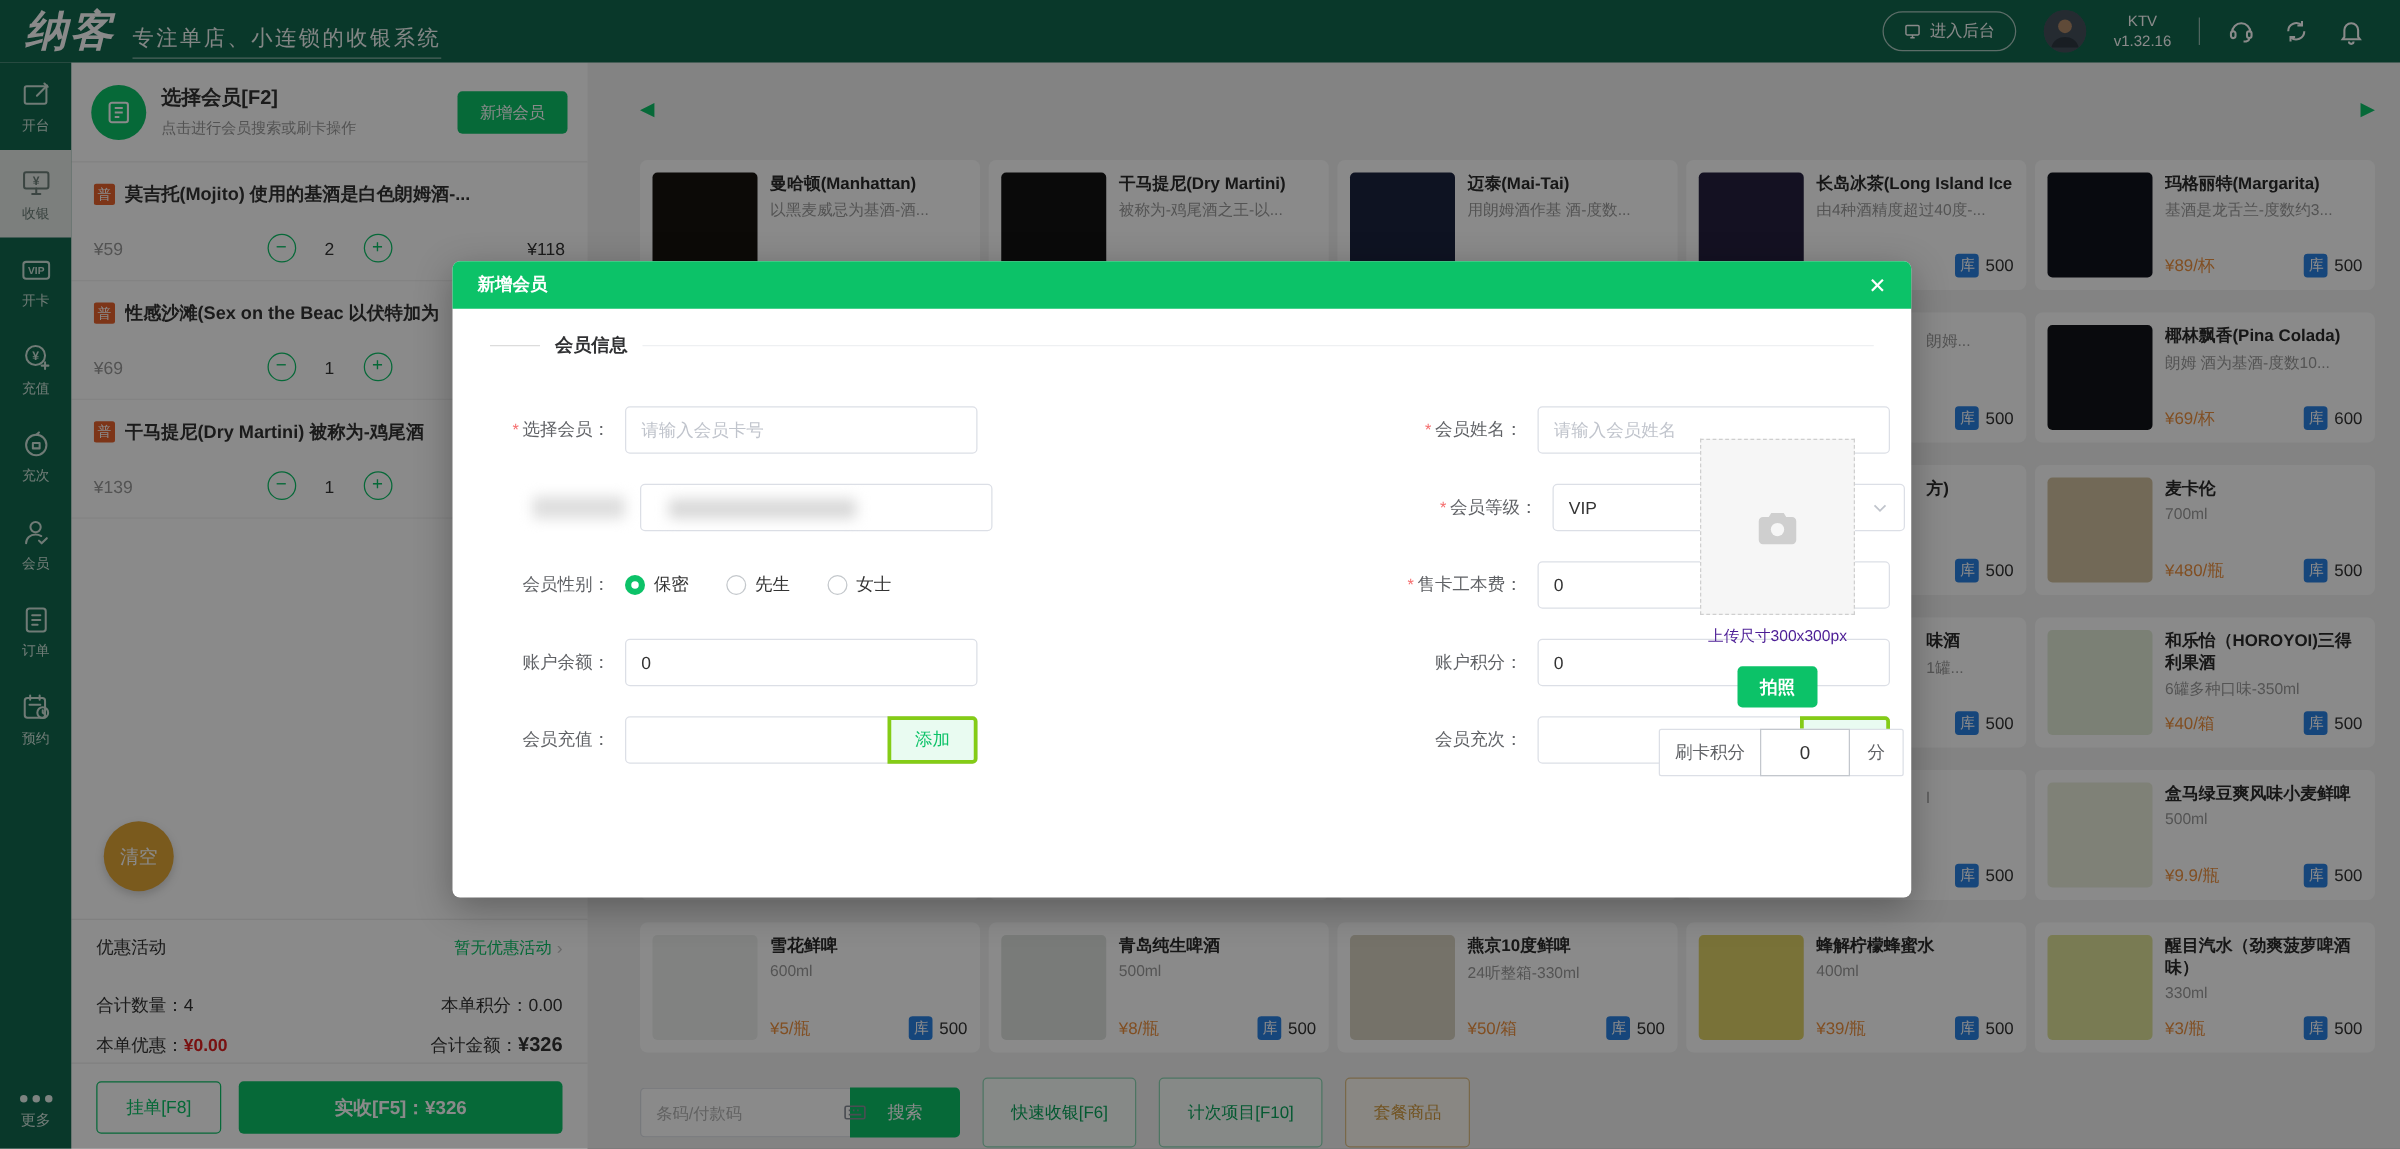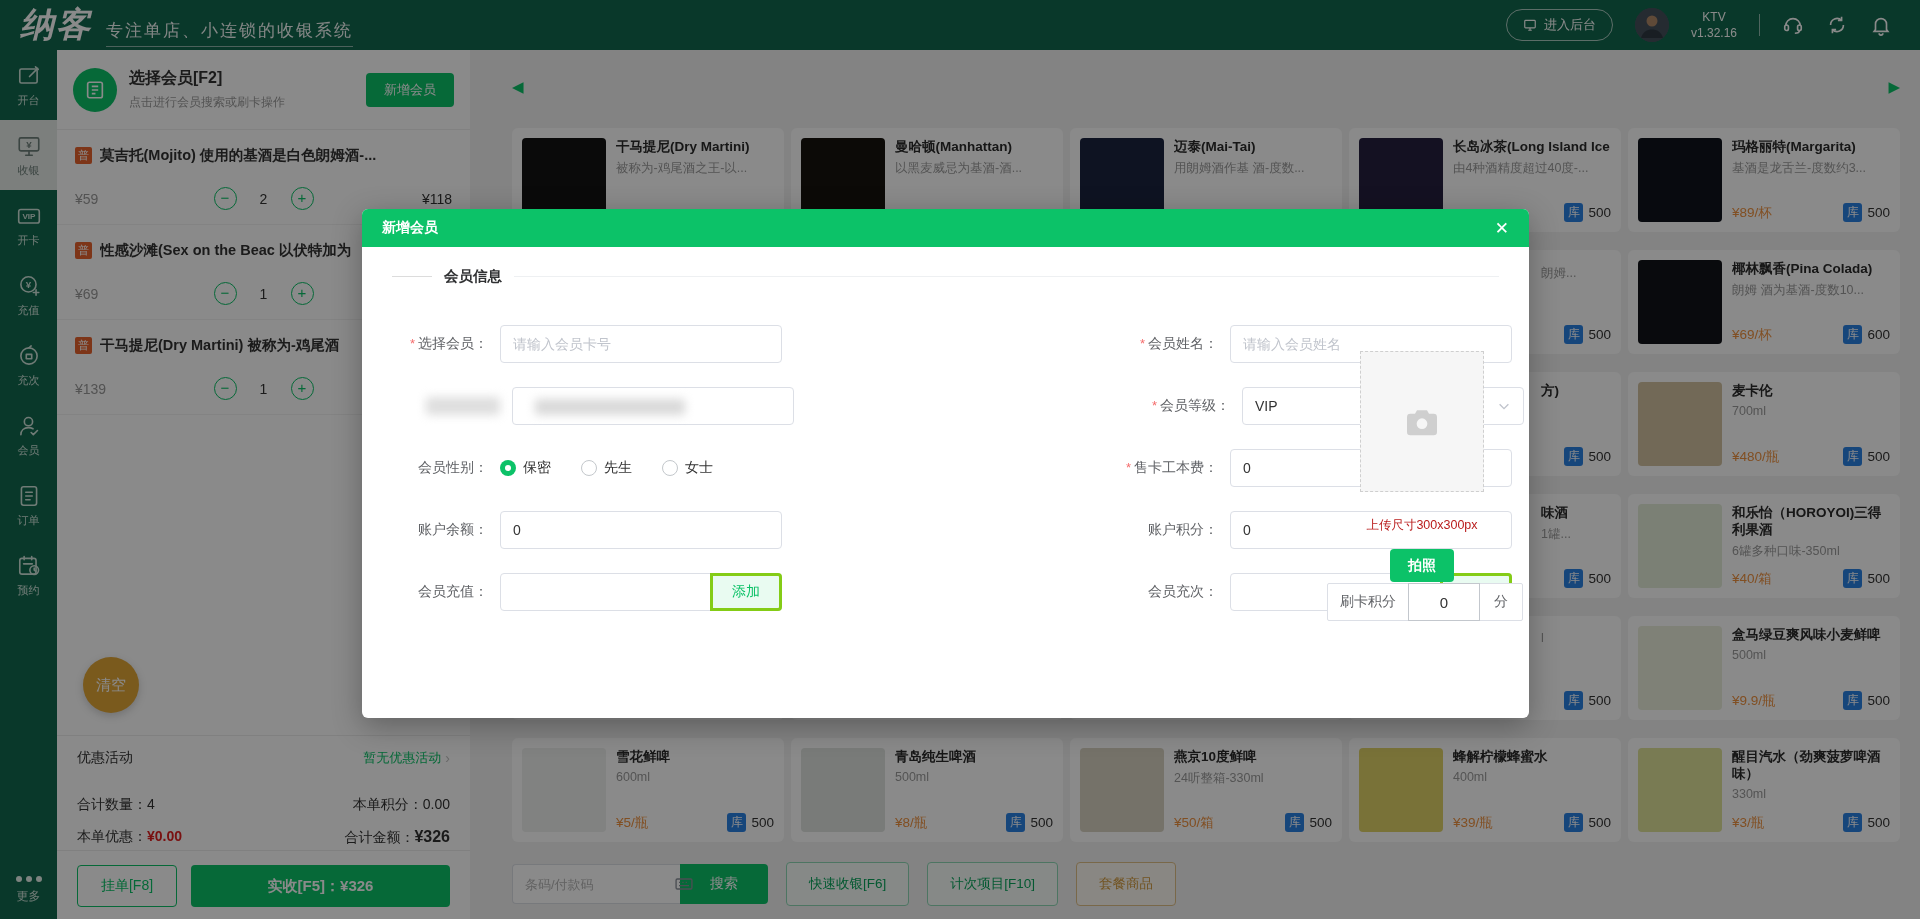--- a/index.html
+++ b/index.html
@@ -95,21 +95,21 @@
 
   
   .toolbar { margin-top:20px; display:flex; gap:18px; align-items:center; }
   .barcode-group { display:flex; position:relative; }
   .barcode-group input { width:168px; height:40px; border:1px solid #dcdfe6; border-right:none; border-radius:4px 0 0 4px;
                          padding:0 34px 0 12px; font-size:13px; color:#333; outline:none; background:#fff; font-family:inherit; }
   .barcode-group input::placeholder { color:#b5b5b5; }
   .kb { position:absolute; right:74px; top:10px; color:#8a8f99; }
   .search-btn { width:88px; height:40px; background:var(--accent); border:none; color:#fff; font-size:14px;
                 border-radius:0 4px 4px 0; cursor:pointer; font-family:inherit; }
-  .tb-outline { height:44px; padding:0 22px; border-radius:4px; font-size:13.5px; cursor:pointer; background:#f7fdfa; font-family:inherit; }
+  .tb-outline { height:56px; padding:0 22px; border-radius:4px; font-size:13.5px; cursor:pointer; background:#f7fdfa; font-family:inherit; }
   .tb-outline.green { border:1px solid #8fd9b6; color:#0aa55c; }
   .tb-outline.orange { border:1px solid #e0c088; color:#d29a3f; background:#fdfaf2; }
 
   
   .dim { position:absolute; inset:0; background:rgba(0,0,0,.46); z-index:40; }
   .modal { position:absolute; left:362px; top:209px; width:1167px; height:509px; background:#fff; border-radius:6px;
            z-index:50; box-shadow:0 8px 30px rgba(0,0,0,.3); }
   .modal-head { height:38px; background:var(--accent); border-radius:6px 6px 0 0; display:flex; align-items:center;
                 justify-content:space-between; padding:0 20px; }
   .modal-title { color:#fff; font-size:14px; font-weight:bold; }
@@ -136,21 +136,21 @@
   .radios { display:flex; align-items:center; gap:30px; }
   .radio { display:flex; align-items:center; gap:7px; cursor:pointer; font-size:14px; color:#333; }
   .radio .ring { width:16px; height:16px; border-radius:50%; border:1px solid #c4c8cc; background:#fff; }
   .radio.sel .ring { border:none; background:var(--accent); position:relative; }
   .radio.sel .ring::after { content:""; position:absolute; left:5px; top:5px; width:6px; height:6px; border-radius:50%; background:#fff; }
   .blur-label { width:74px; height:18px; margin-left:34px; margin-right:12px; background:#dedede; filter:blur(5px); border-radius:3px; }
   .blur-val { width:150px; height:16px; background:#d9d9d9; filter:blur(5px); border-radius:3px; margin-top:11px; margin-left:10px; }
   .photo-col { position:absolute; left:995px; top:104px; width:130px; text-align:center; }
   .photo-box { width:124px; height:141px; margin:0 auto; border:1px dashed #cfcfcf; background:#f6f6f6;
                display:flex; align-items:center; justify-content:center; cursor:pointer; }
-  .photo-hint { margin-top:25px; font-size:12.5px; color:#b91c1c; white-space:nowrap; }
+  .photo-hint { margin-top:9px; font-size:12.5px; color:#4c1d95; white-space:nowrap; }
   .photo-btn { margin-top:15px; width:64px; height:33px; background:var(--accent); color:#fff; border:none; border-radius:4px;
                font-size:14px; font-weight:bold; cursor:pointer; font-family:inherit; }
   .swipe-group { position:absolute; left:965px; top:336px; display:flex; align-items:center; height:38px;
                  border:1px solid #dcdfe6; border-radius:2px; background:#fff; }
   .swipe-group .sl { padding:0 12px; font-size:14px; color:#606266; }
   .swipe-group .sv { width:72px; height:38px; margin:-1px 0; border:1px solid #c3c7cd; background:#fff;
                      display:flex; align-items:center; justify-content:center; font-size:15px; color:#333; }
   .swipe-group .su { padding:0 14px; font-size:14px; color:#606266; }
   .modal-foot { position:absolute; right:40px; bottom:18px; display:flex; gap:16px; }
   .cancel-btn { width:86px; height:38px; background:#fff; border:1px solid #dcdfe6; border-radius:4px; color:#606266;
@@ -393,34 +393,34 @@
     </div>
   </section>
 
   <main class="main">
     <div class="tabs">
       <span class="tab-arrow">◀</span>
       <span class="tab-arrow right">▶</span>
     </div>
     <div class="grid" id="grid">
         <div class="card">
+          <span class="thumb" style="background:#17130e"></span>
+          <span class="info">
+            <span class="p-name">曼哈顿(Manhattan)</span>
+            <span class="p-desc">以黑麦威忌为基酒-酒...</span>
+            <span class="p-bottom">
+              <span class="p-price"></span>
+            </span>
+          </span>
+        </div>
+        <div class="card">
           <span class="thumb" style="background:#141414"></span>
           <span class="info">
             <span class="p-name">干马提尼(Dry Martini)</span>
             <span class="p-desc">被称为-鸡尾酒之王-以...</span>
-            <span class="p-bottom">
-              <span class="p-price"></span>
-            </span>
-          </span>
-        </div>
-        <div class="card">
-          <span class="thumb" style="background:#17130e"></span>
-          <span class="info">
-            <span class="p-name">曼哈顿(Manhattan)</span>
-            <span class="p-desc">以黑麦威忌为基酒-酒...</span>
             <span class="p-bottom">
               <span class="p-price"></span>
             </span>
           </span>
         </div>
         <div class="card">
           <span class="thumb" style="background:#1b2340"></span>
           <span class="info">
             <span class="p-name">迈泰(Mai-Tai)</span>
             <span class="p-desc">用朗姆酒作基 酒-度数...</span>

